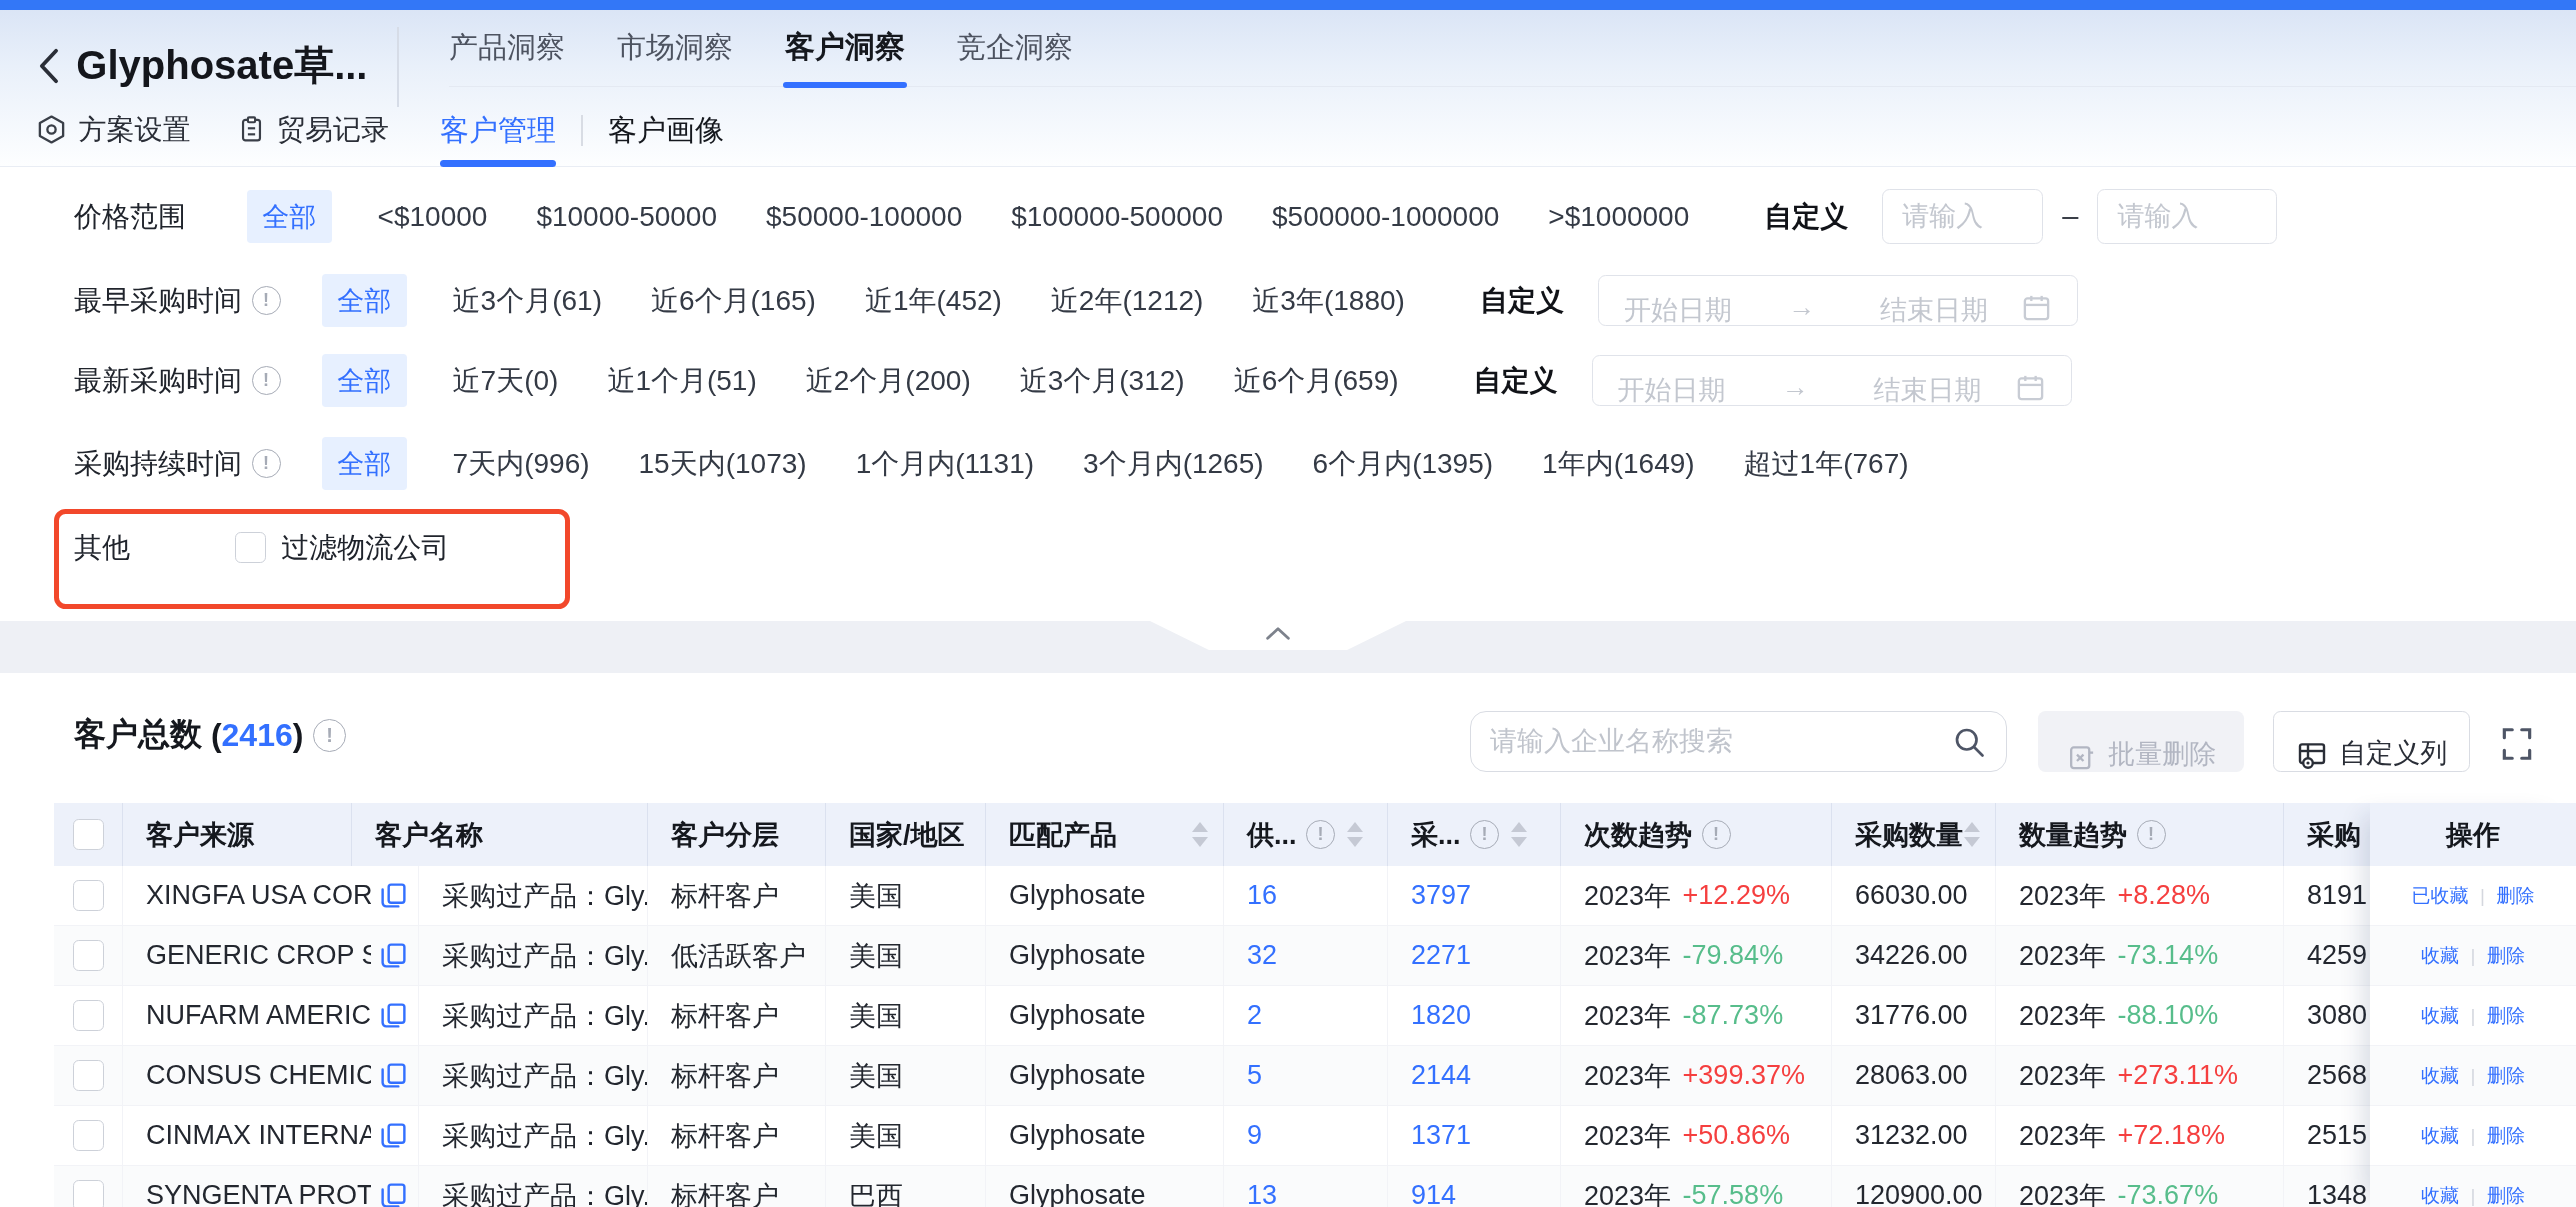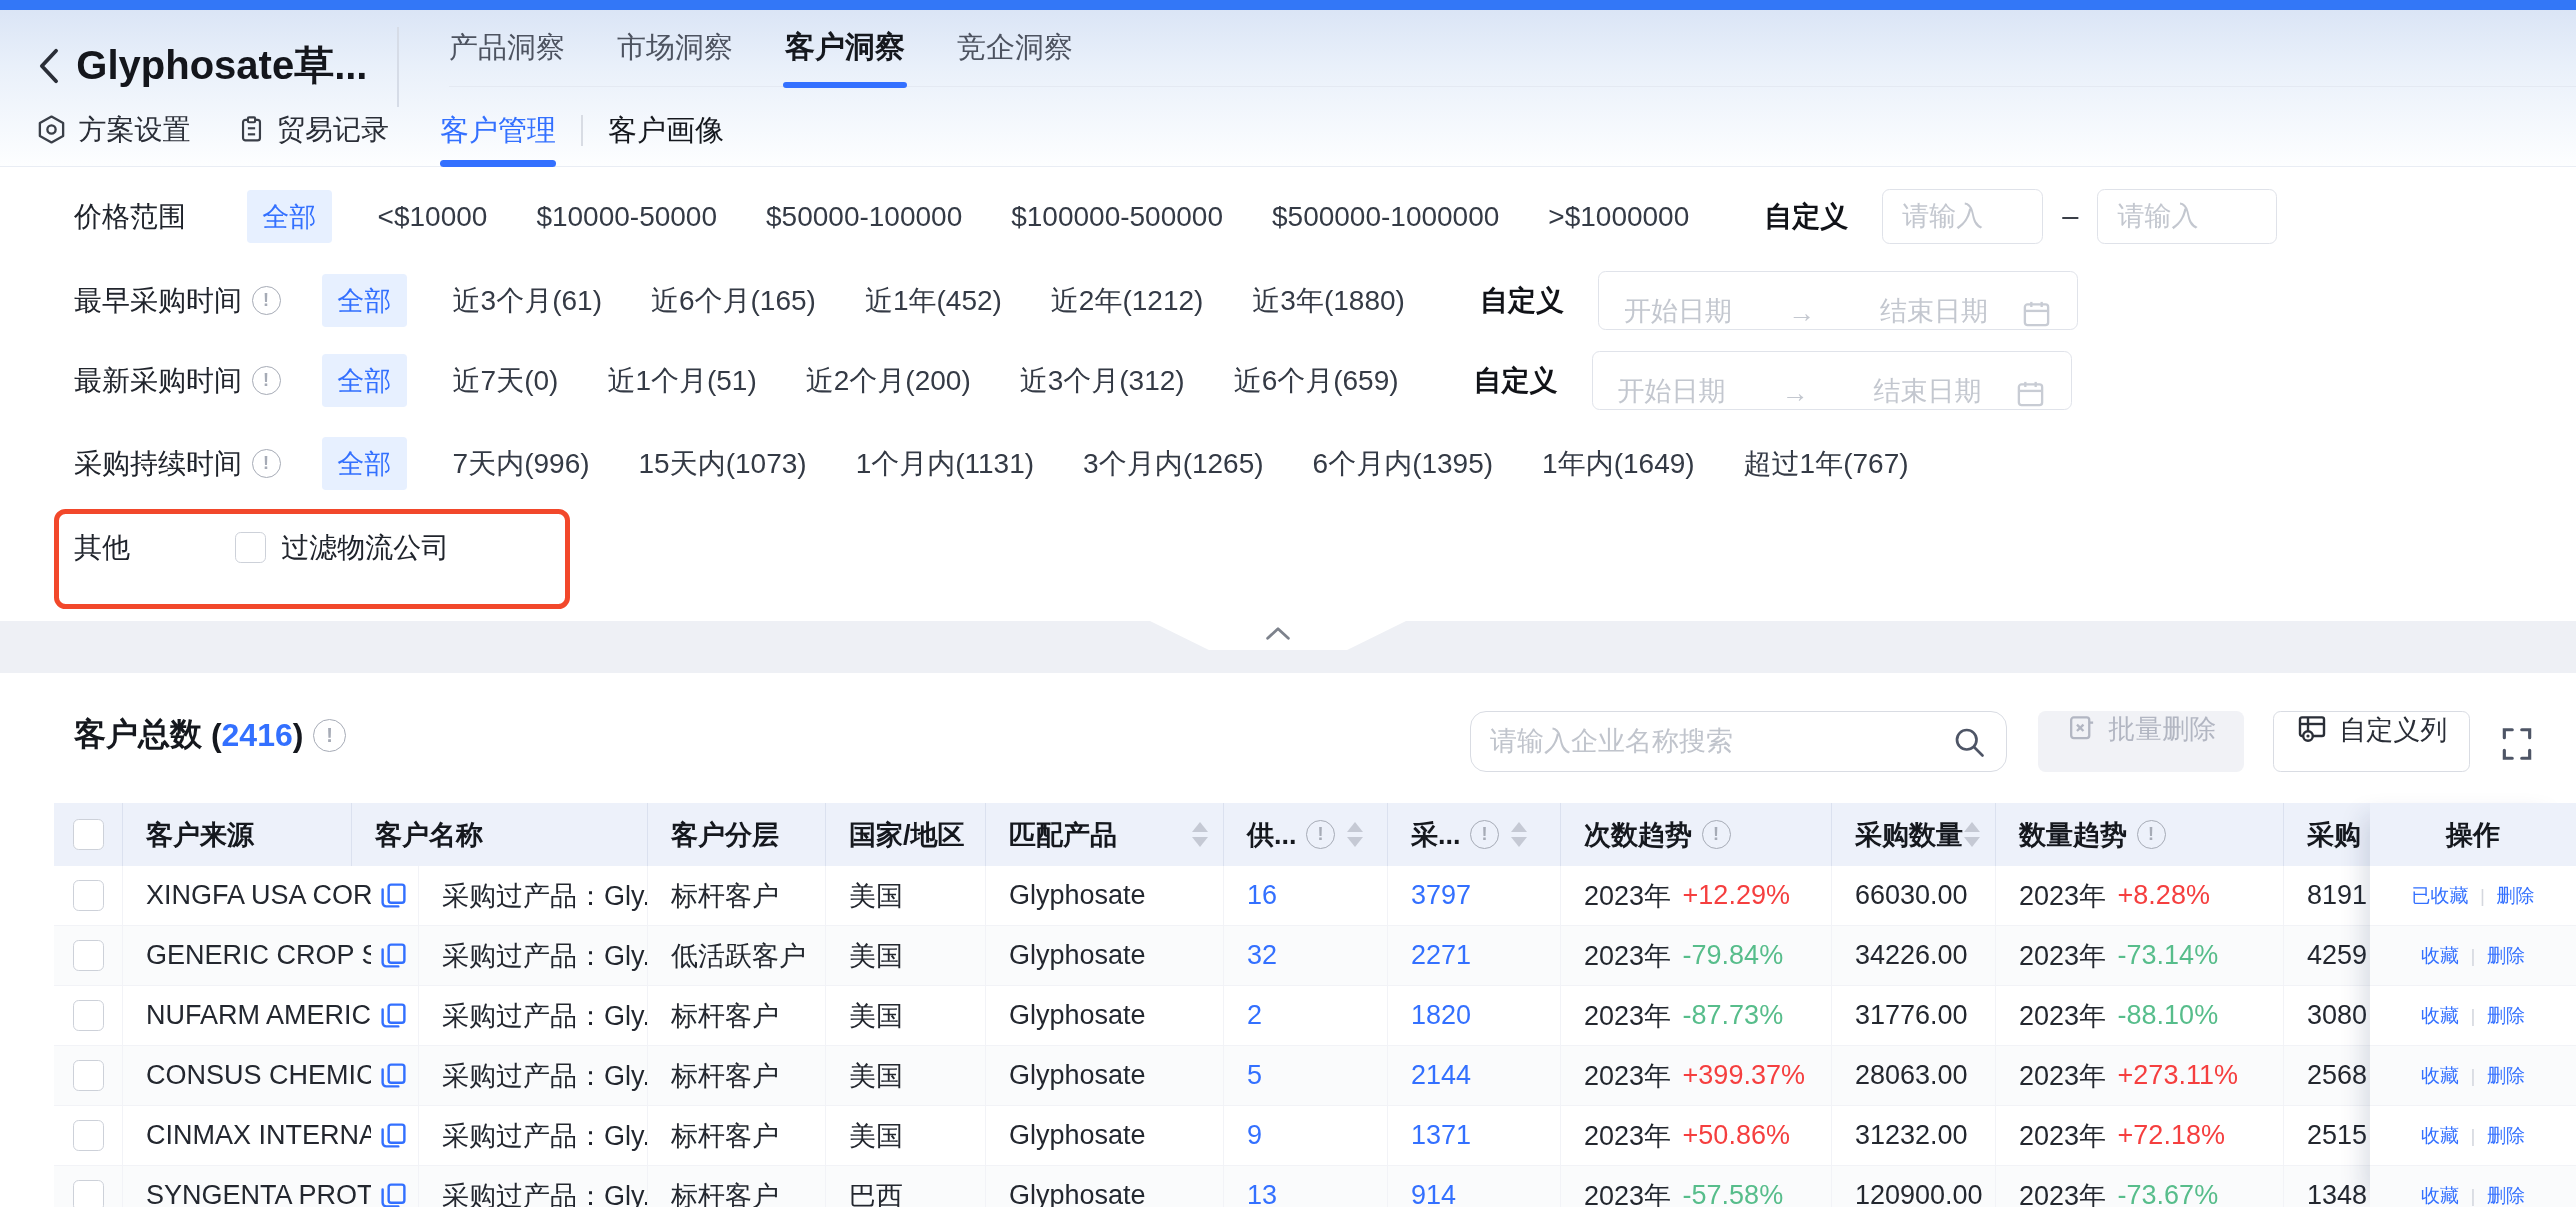--- a/index.html
+++ b/index.html
@@ -34,37 +34,37 @@
   .w1{width:173px}.w2{width:248px}.w5{width:161px}
   .chip{background:#e7f0ff;color:#3370ff;font-size:27px;padding:8.6px 15.3px;border-radius:3.8px;margin-right:46px;cursor:pointer;white-space:nowrap}
   .fopts{display:flex;gap:49px;align-items:flex-start}
   .fopt{font-size:28px;color:#33394а;color:#343a45;cursor:pointer;white-space:nowrap}
   .custom{font-size:28px;font-weight:700;color:#111318;margin-left:75px;cursor:pointer;white-space:nowrap}
   .rangebox{display:flex;align-items:center;gap:19px;margin-left:34px}
   .inp{height:55px;border:1.9px solid #dfe2e9;border-radius:7.6px;font-size:27px;color:#20242c;padding:0 19px;outline:none;font-family:inherit;box-sizing:border-box}
   .inp::placeholder{color:#c3c7cf}
   .inp.a{width:161px}.inp.b{width:180px}
   .rdash{font-size:29px;color:#3a3f48}
-  .daterange{margin-left:34px;width:480px;height:59px;border:1.9px solid #e0e3ea;border-radius:7.6px;display:flex;align-items:flex-end;padding:0 25px;font-size:27px;color:#c3c7cf;box-sizing:border-box;cursor:text}
+  .daterange{margin-left:34px;width:480px;height:51px;border:1.9px solid #e0e3ea;border-radius:7.6px;display:flex;align-items:flex-start;padding:16px 25px;font-size:27px;color:#c3c7cf;box-sizing:border-box;cursor:text}
   .dr-start{width:164px}.dr-arrow{width:92px}.dr-end{flex:1}
   .cb{width:31px;height:31px;border:1.9px solid #cdd1d9;border-radius:5.7px;background:#fff;flex:none;box-sizing:border-box;cursor:pointer}
   .cb-label{font-size:28px;color:#20242c;margin-left:15.3px;white-space:nowrap}
   .redbox{position:absolute;left:54px;top:341px;width:506px;height:90px;border:5.7px solid #f2482b;border-radius:11.5px;pointer-events:none;z-index:5}
   .notch{position:absolute;top:621px;left:1150px;width:256px;height:29px;background:#fff;
     clip-path:polygon(0 0,100% 0,77% 100%,23% 100%);display:flex;justify-content:center;z-index:3;cursor:pointer}
   .band{position:absolute;top:621px;left:0;right:0;height:52px;background:#eef0f5}
   
   .tsection{position:absolute;top:673px;left:0;right:0;bottom:0;background:#fff}
   .tstitle{position:absolute;left:74px;top:40px;display:flex;align-items:center;font-size:32px;font-weight:700;color:#15181e;white-space:nowrap}
   .count{color:#3370ff}
   .searchbox{position:absolute;left:1470px;top:38px;width:537px;height:61px;border:1.9px solid #d9dce3;border-radius:16px;display:flex;align-items:center;box-sizing:border-box;background:#fff}
   .searchbox input{border:none;outline:none;flex:1;font-size:27px;padding:0 19px;font-family:inherit;color:#20242c;background:transparent}
   .searchbox input::placeholder{color:#c0c4cc}
   .search-ic{margin-right:19px;flex:none;cursor:pointer}
-  .btn{position:absolute;top:38px;height:61px;border-radius:7.6px;display:flex;align-items:flex-start;justify-content:center;gap:11.5px;font-size:27px;box-sizing:border-box;cursor:pointer;white-space:nowrap}
+  .btn{position:absolute;top:38px;height:61px;border-radius:7.6px;display:flex;align-items:flex-end;justify-content:center;gap:11.5px;font-size:27px;box-sizing:border-box;cursor:pointer;white-space:nowrap}
   .btn.disabled{left:2038px;width:206px;background:#f1f2f6;color:#b2b6c2;cursor:not-allowed}
   .btn.ghost{left:2273px;width:197px;background:#fff;border:1.9px solid #d9dce3;color:#2a2e37}
   .fs-ic{position:absolute;left:2498px;top:52px;cursor:pointer}
   
   .table{position:absolute;left:54px;top:130px;right:0;bottom:0;overflow:hidden}
   .thead{display:flex;height:63px;background:#edf1fa;font-weight:700;font-size:27px;color:#15181e}
   .th{display:flex;align-items:center;padding-left:23px;border-right:1.9px solid #dbe1ef;box-sizing:border-box;flex:none;overflow:hidden;white-space:nowrap}
   .tr{display:flex;height:59px;background:#fff;border-bottom:1.9px solid #f2f3f7;font-size:27px}
   .tr:nth-of-type(even){background:#fafbfc}
   .td{display:flex;align-items:center;padding-left:23px;border-right:1.9px solid #f2f3f7;box-sizing:border-box;flex:none;overflow:hidden;white-space:nowrap}

